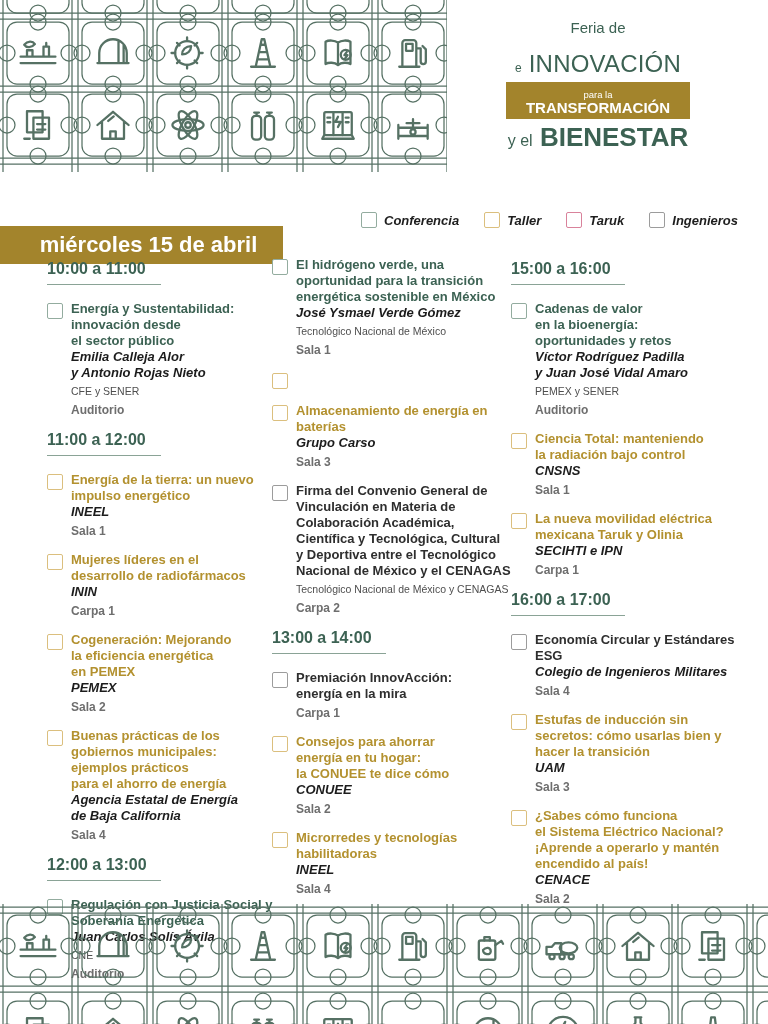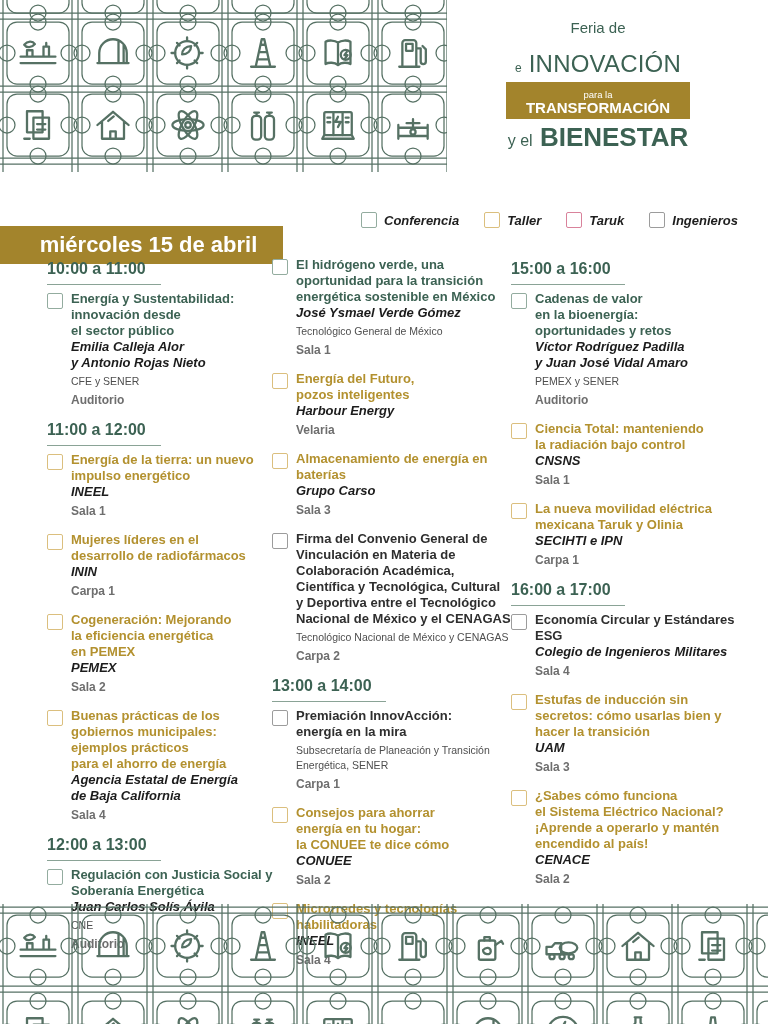--- a/index.html
+++ b/index.html
@@ -37,21 +37,21 @@
   .legend .swatch{width:14px;height:14px;border:1.6px solid #999;border-radius:2px;background:#fff;}
   .legend .lbl{font-size:13px;font-weight:700;font-style:italic;color:#1e1e1e;}
 
   
   .col{position:absolute;top:255px;}
   #col1{left:47px;width:226px;}
   #col2{left:272px;width:240px;top:257px;}
   #col3{left:511px;width:244px;}
 
   .time-heading{font-size:16px;font-weight:700;color:var(--green);padding-bottom:6px;
-                border-bottom:1.5px solid #8aa396;width:114px;margin:5px 0 6px;}
+                border-bottom:1.5px solid #8aa396;width:114px;margin:5px 0 16px;}
   .event{display:flex;margin-bottom:14px;}
   .checkbox{flex:none;width:14px;height:14px;border:1.6px solid #999;border-radius:2px;
             margin:2px 8px 0 0;background:#fff;}
   .event-text{min-width:0;}
   .title{font-size:13px;line-height:16px;font-weight:700;white-space:pre-line;}
   .speaker{font-size:13px;line-height:16px;font-weight:700;font-style:italic;color:#1c1c1c;white-space:pre-line;}
   .org{font-size:10.5px;line-height:15px;color:#4e4e4e;margin-top:3px;white-space:pre-line;}
   .room{font-size:12px;line-height:14px;font-weight:700;color:#6e6e6e;margin-top:4px;}
   .kind-conferencia .title{color:var(--green);}
   .kind-taller .title{color:var(--gold-text);}
@@ -365,32 +365,26 @@
       </div>
     </div>
   <div class="col" id="col2">
       <div class="event kind-conferencia">
         <span class="checkbox" style="border-color: rgb(147, 172, 159);"></span>
         <div class="event-text">
           <div class="title">El hidrógeno verde, una
 oportunidad para la transición
 energética sostenible en México</div>
           <div class="speaker">José Ysmael Verde Gómez</div>
-          <div class="org">Tecnológico General de México</div>
+          <div class="org">Tecnológico Nacional de México</div>
           <div class="room">Sala 1</div>
         </div>
       </div>
       <div class="event kind-taller">
         <span class="checkbox" style="border-color: rgb(219, 191, 126);"></span>
-        <div class="event-text">
-          <div class="title">Energía del Futuro,
-pozos inteligentes</div>
-          <div class="speaker">Harbour Energy</div>
-          <div class="room">Velaria</div>
-        </div>
       </div>
       <div class="event kind-taller">
         <span class="checkbox" style="border-color: rgb(219, 191, 126);"></span>
         <div class="event-text">
           <div class="title">Almacenamiento de energía en
 baterías</div>
           <div class="speaker">Grupo Carso</div>
           <div class="room">Sala 3</div>
         </div>
       </div>
@@ -406,22 +400,20 @@
           <div class="org">Tecnológico Nacional de México y CENAGAS</div>
           <div class="room">Carpa 2</div>
         </div>
       </div>
       <div class="time-heading">13:00 a 14:00</div>
       <div class="event kind-actividad">
         <span class="checkbox" style="border-color: rgb(156, 156, 156);"></span>
         <div class="event-text">
           <div class="title">Premiación  InnovAcción:
 energía en la mira</div>
-          <div class="org">Subsecretaría de Planeación y Transición
-Energética, SENER</div>
           <div class="room">Carpa 1</div>
         </div>
       </div>
       <div class="event kind-taller">
         <span class="checkbox" style="border-color: rgb(219, 191, 126);"></span>
         <div class="event-text">
           <div class="title">Consejos para ahorrar
 energía en tu hogar:
 la CONUEE te dice cómo</div>
           <div class="speaker">CONUEE</div>

